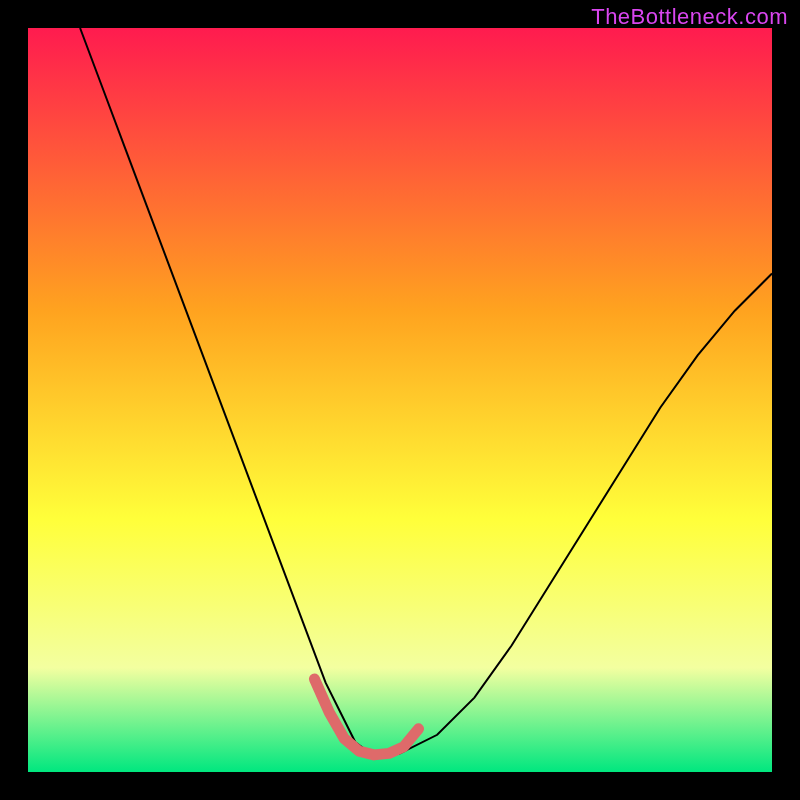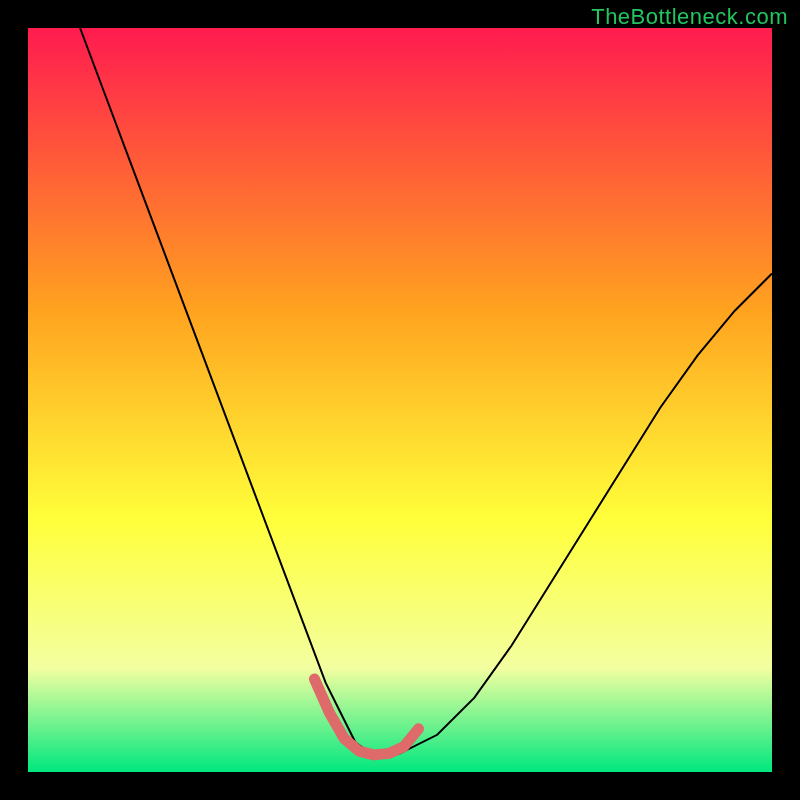--- a/index.html
+++ b/index.html
@@ -14,21 +14,21 @@
     position: absolute;
     left: 0;
     top: 0;
     width: 800px;
     height: 800px;
   }
   .watermark {
     position: absolute;
     top: 4px;
     right: 12px;
-    color: #22c55e;
+    color: #d946ef;
     font-family: Arial, Helvetica, sans-serif;
     font-size: 22px;
     letter-spacing: 0.5px;
     user-select: none;
   }
 </style>
 </head>
 <body>
 
 <svg class="canvas" viewBox="0 0 800 800" xmlns="http://www.w3.org/2000/svg">

